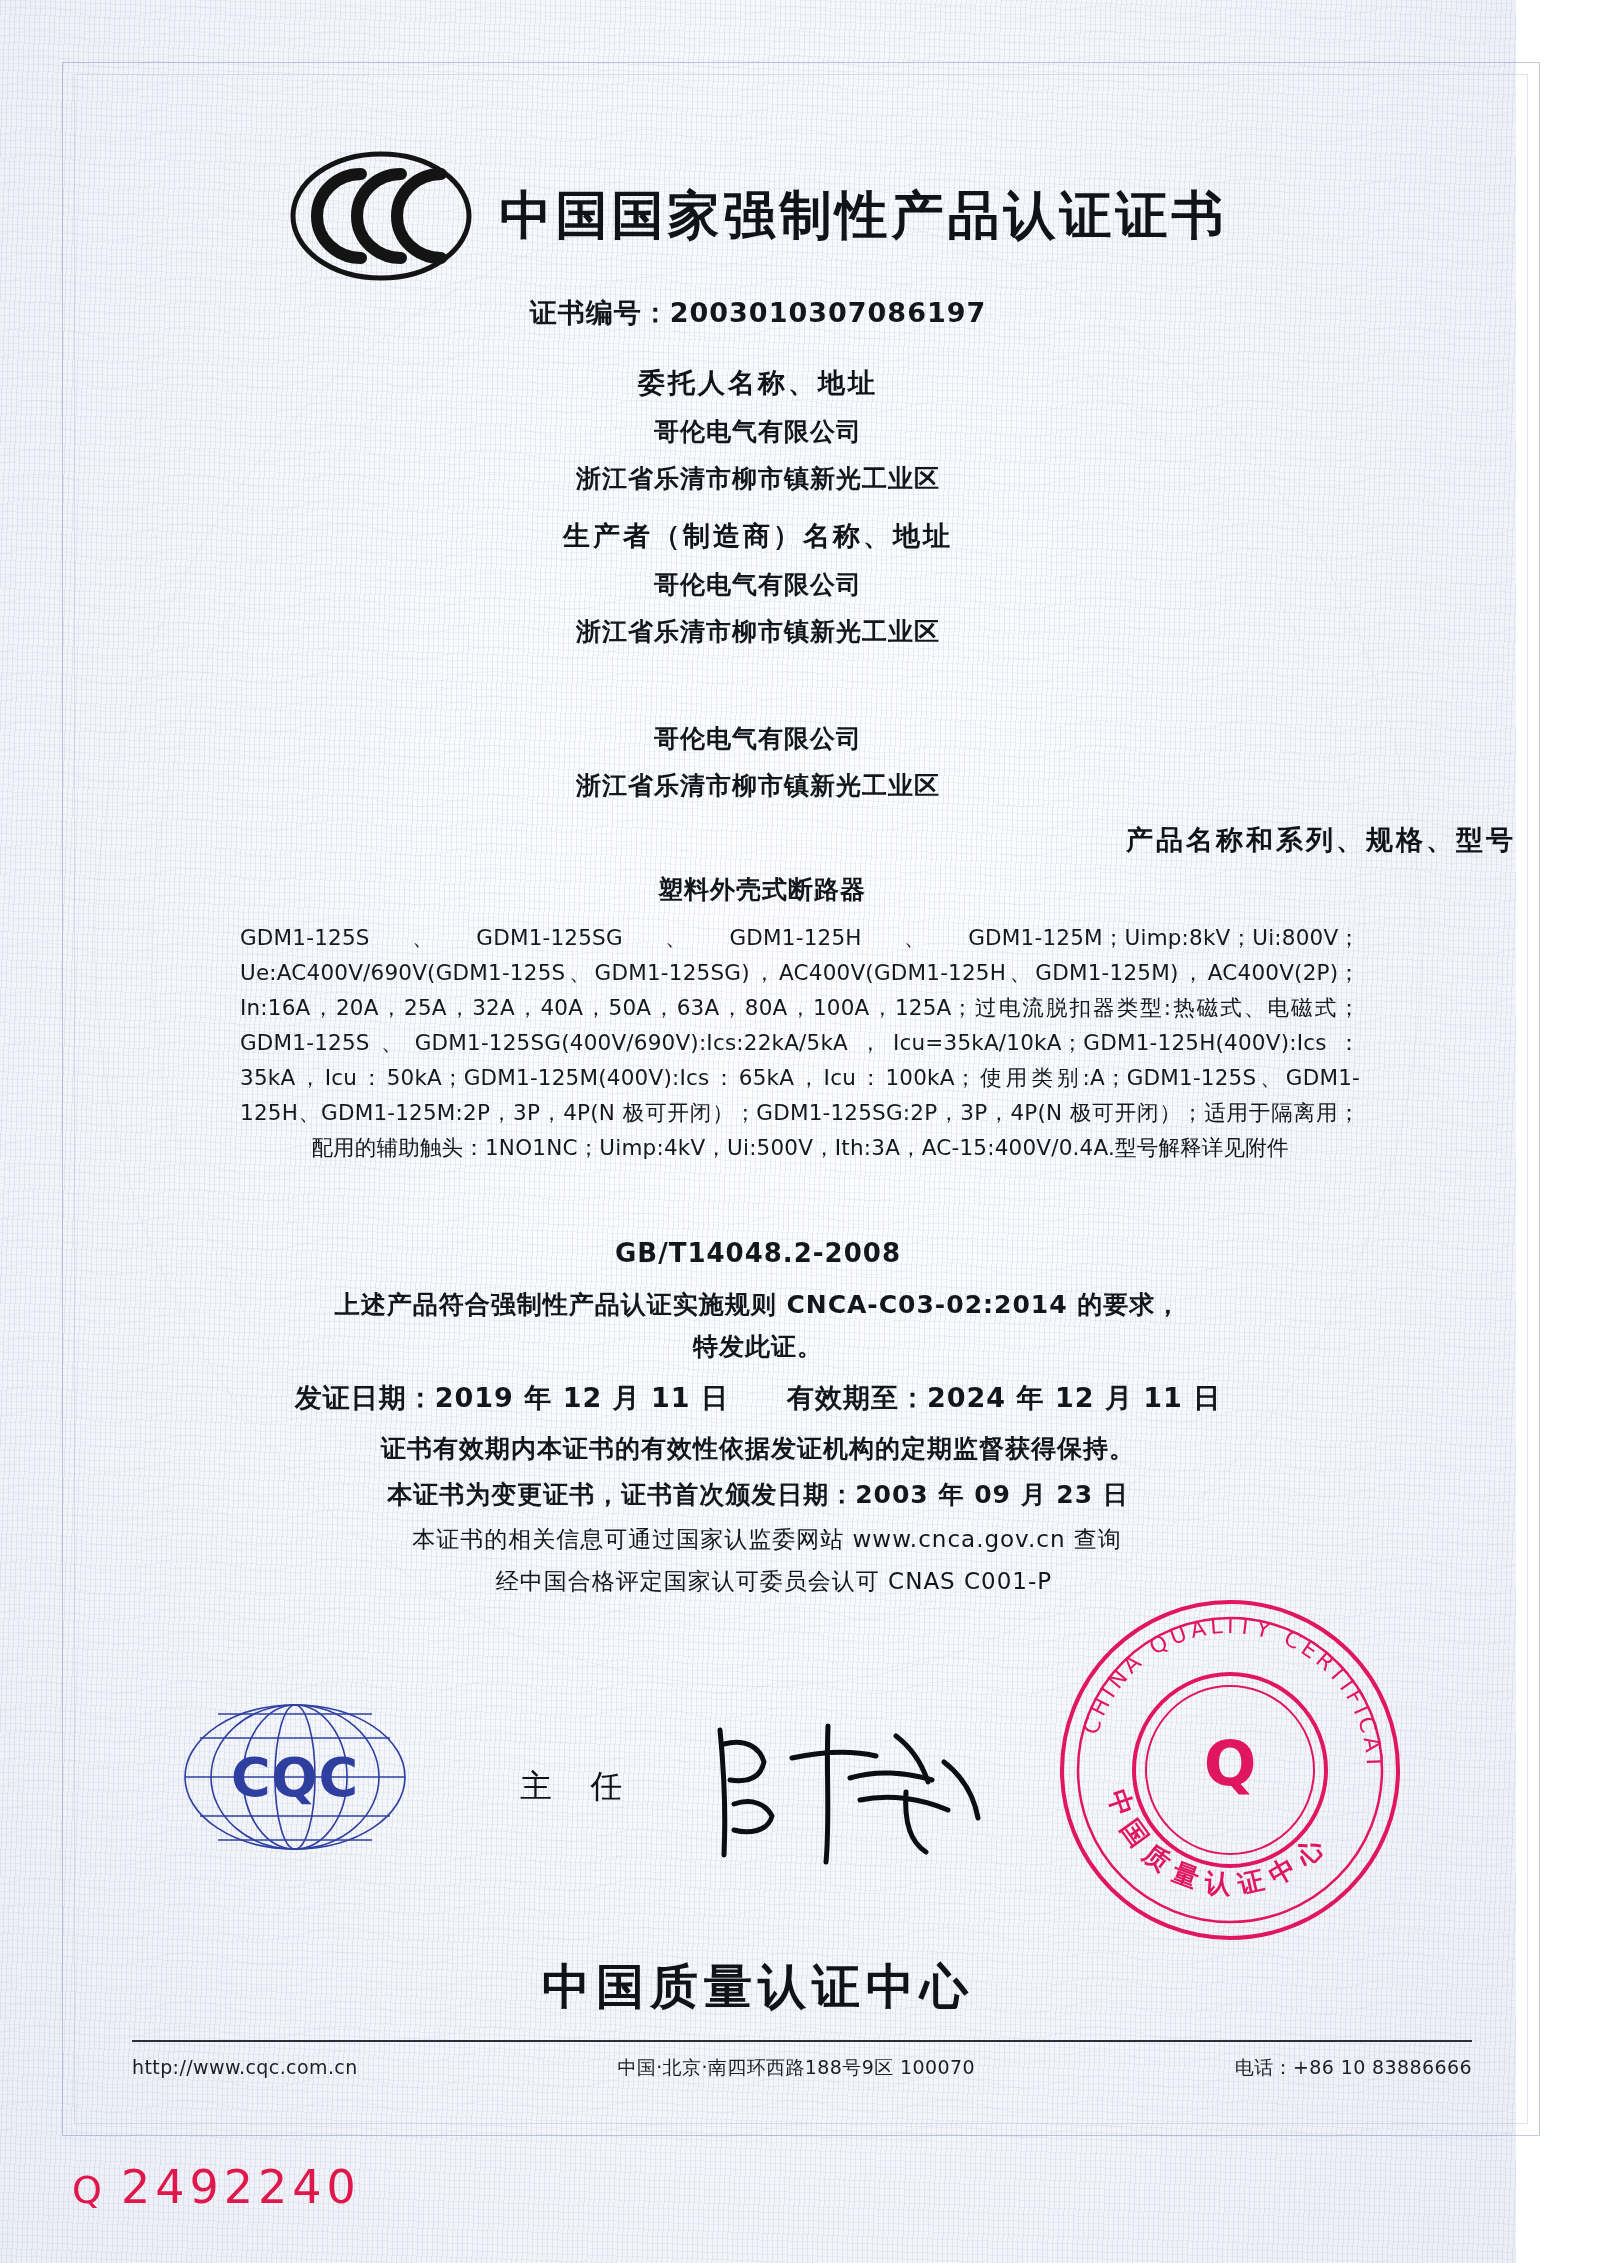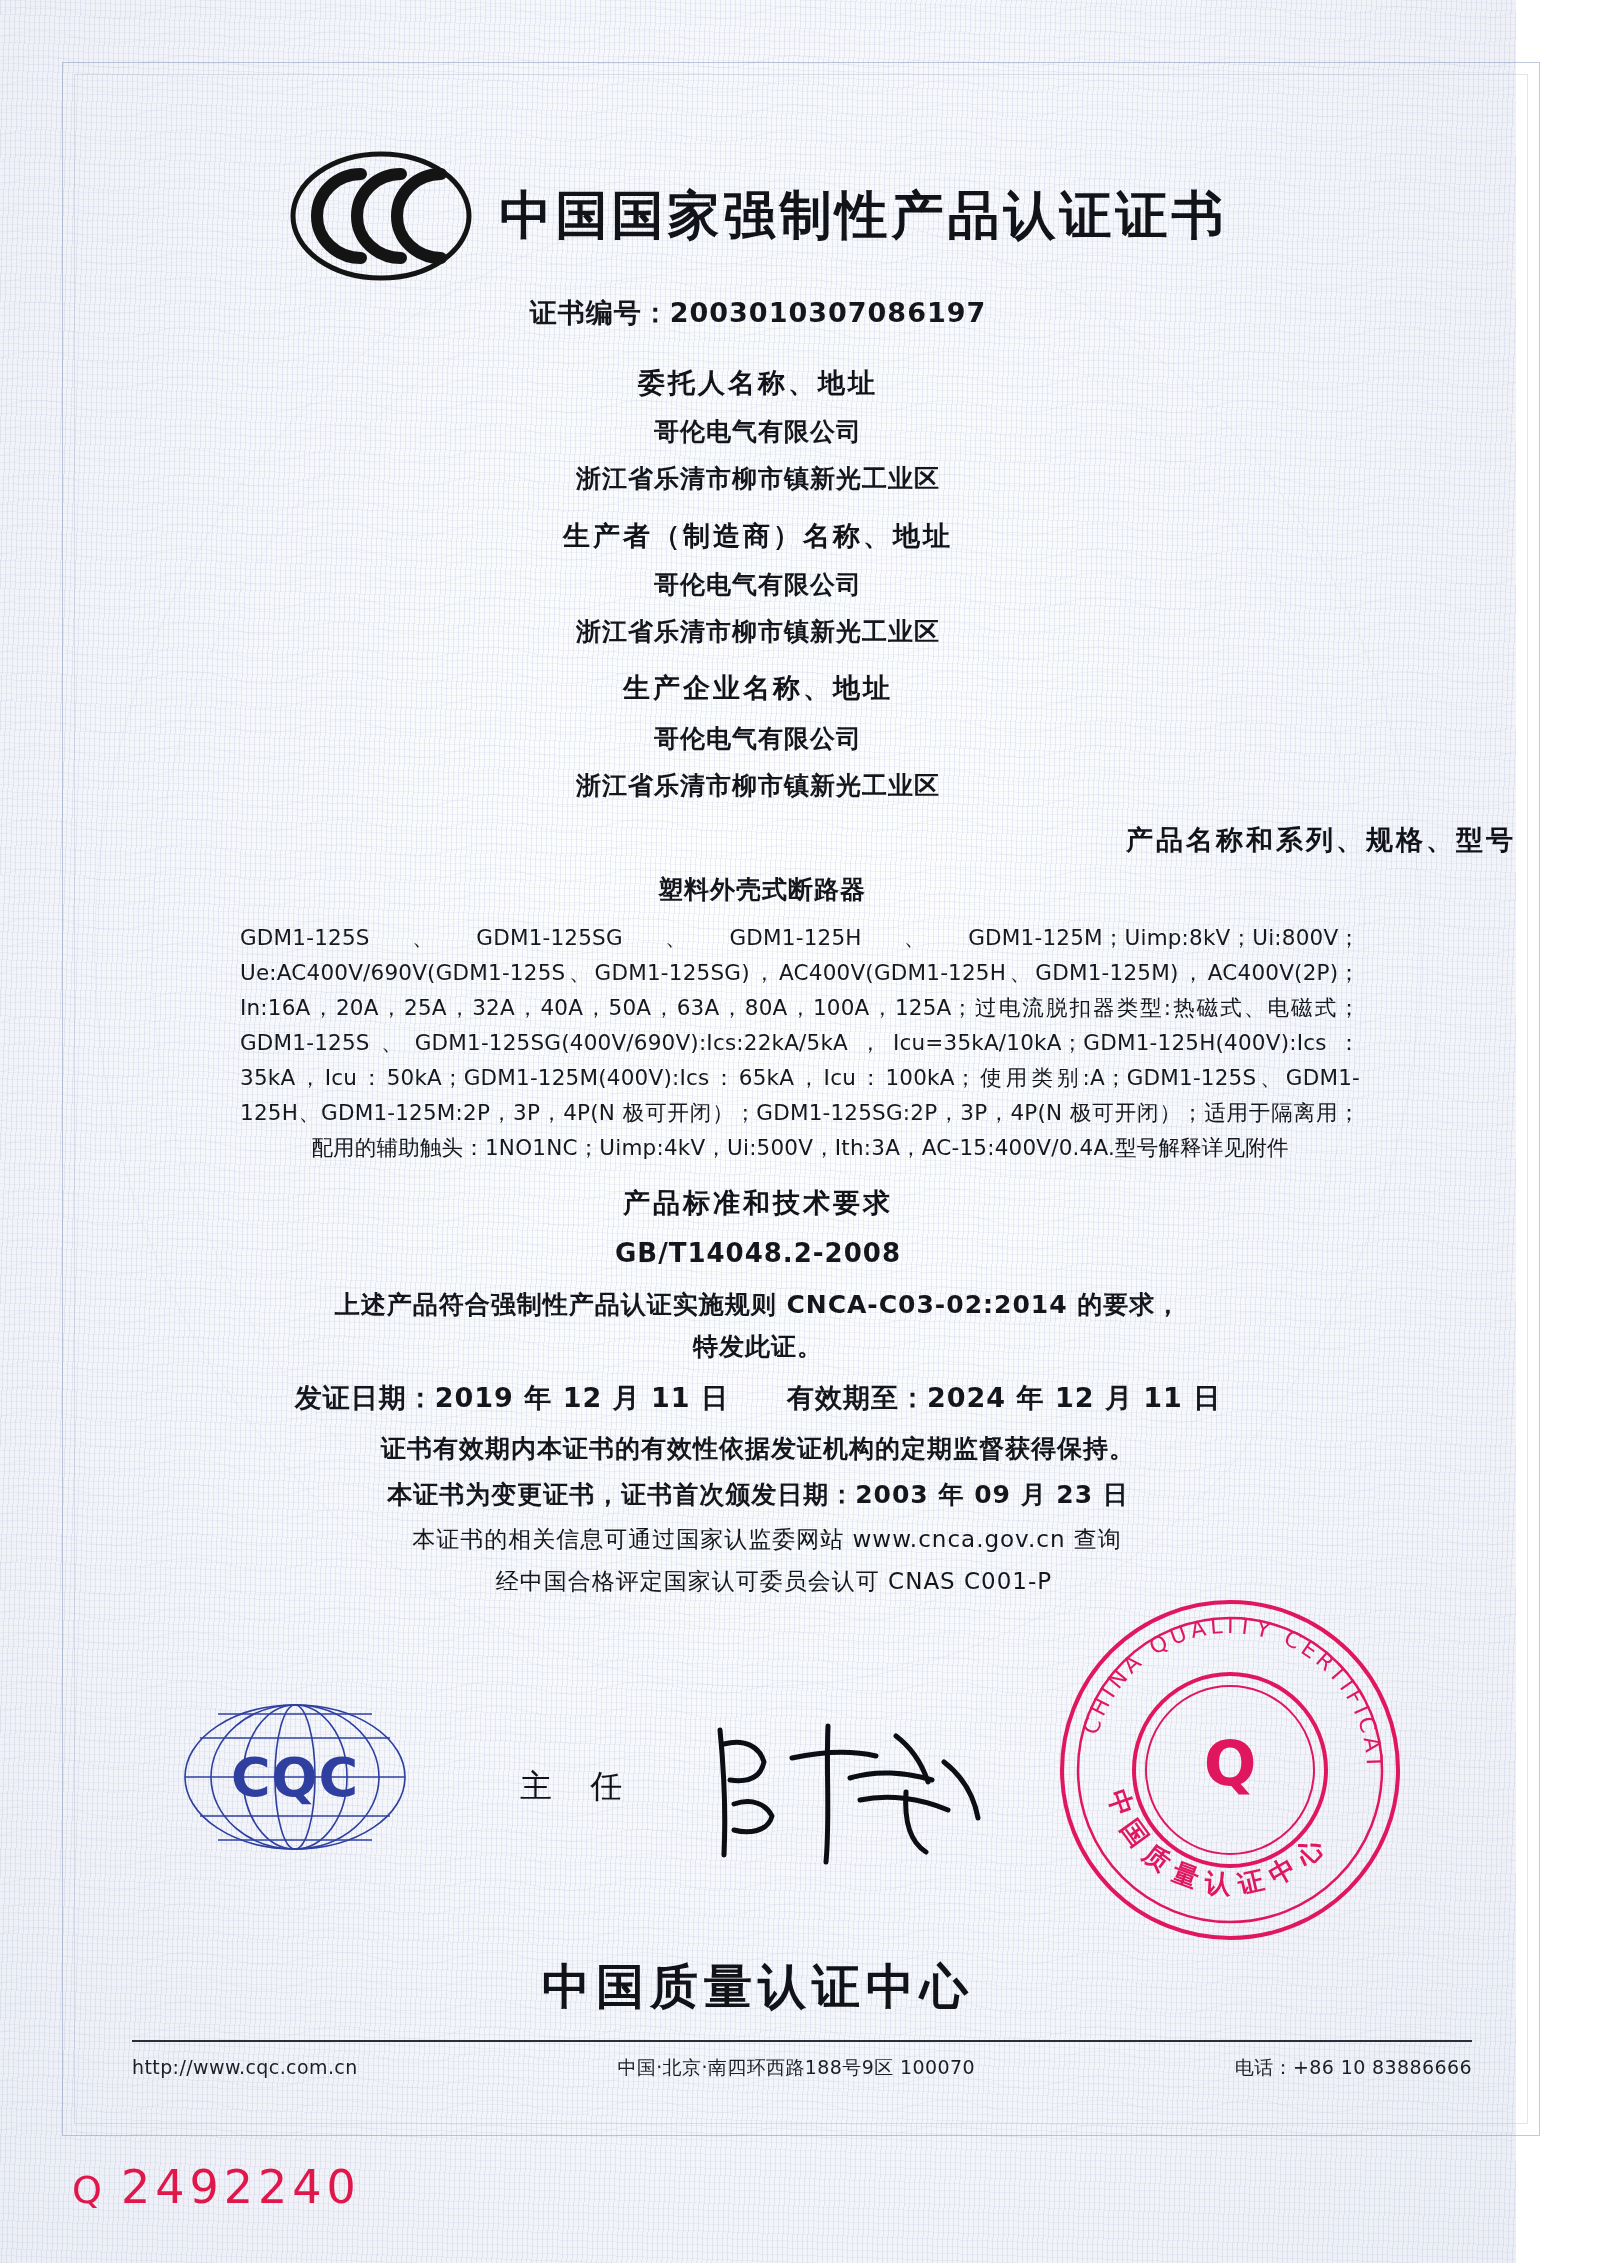--- a/index.html
+++ b/index.html
@@ -260,30 +260,28 @@
   </div>
 
   <div class="center section-head" id="h-applicant">委托人名称、地址</div>
   <div class="center body-line" id="applicant-name">哥伦电气有限公司</div>
   <div class="center body-line" id="applicant-addr">浙江省乐清市柳市镇新光工业区</div>
 
   <div class="center section-head" id="h-producer">生产者（制造商）名称、地址</div>
   <div class="center body-line" id="producer-name">哥伦电气有限公司</div>
   <div class="center body-line" id="producer-addr">浙江省乐清市柳市镇新光工业区</div>
 
-  <div class="center section-head" id="h-factory">生产企业名称、地址</div>
   <div class="center body-line" id="factory-name">哥伦电气有限公司</div>
   <div class="center body-line" id="factory-addr">浙江省乐清市柳市镇新光工业区</div>
 
   <div class="center section-head" id="h-product">产品名称和系列、规格、型号</div>
   <div class="center body-line" id="product-name">塑料外壳式断路器</div>
 
   <div id="spec-block">GDM1-125S、GDM1-125SG、GDM1-125H、GDM1-125M；Uimp:8kV；Ui:800V；Ue:AC400V/690V(GDM1-125S、GDM1-125SG)，AC400V(GDM1-125H、GDM1-125M)，AC400V(2P)；In:16A，20A，25A，32A，40A，50A，63A，80A，100A，125A；过电流脱扣器类型:热磁式、电磁式；GDM1-125S、GDM1-125SG(400V/690V):Ics:22kA/5kA，Icu=35kA/10kA；GDM1-125H(400V):Ics：35kA，Icu：50kA；GDM1-125M(400V):Ics：65kA，Icu：100kA；使用类别:A；GDM1-125S、GDM1-125H、GDM1-125M:2P，3P，4P(N 极可开闭）；GDM1-125SG:2P，3P，4P(N 极可开闭）；适用于隔离用；配用的辅助触头：1NO1NC；Uimp:4kV，Ui:500V，Ith:3A，AC-15:400V/0.4A.型号解释详见附件</div>
 
-  <div class="center section-head" id="h-standard">产品标准和技术要求</div>
   <div class="center body-line" id="standard-value">GB/T14048.2-2008</div>
 
   <div class="center body-line" id="rule-line-1">上述产品符合强制性产品认证实施规则 CNCA-C03-02:2014 的要求，</div>
   <div class="center body-line" id="rule-line-2">特发此证。</div>
 
   <div class="center" id="date-row">
     <span>发证日期：</span><span>2019 年 12 月 11 日</span><span class="gap"></span><span>有效期至：</span><span>2024 年 12 月 11 日</span>
   </div>
 
   <div class="center body-line" id="note-1">证书有效期内本证书的有效性依据发证机构的定期监督获得保持。</div>

